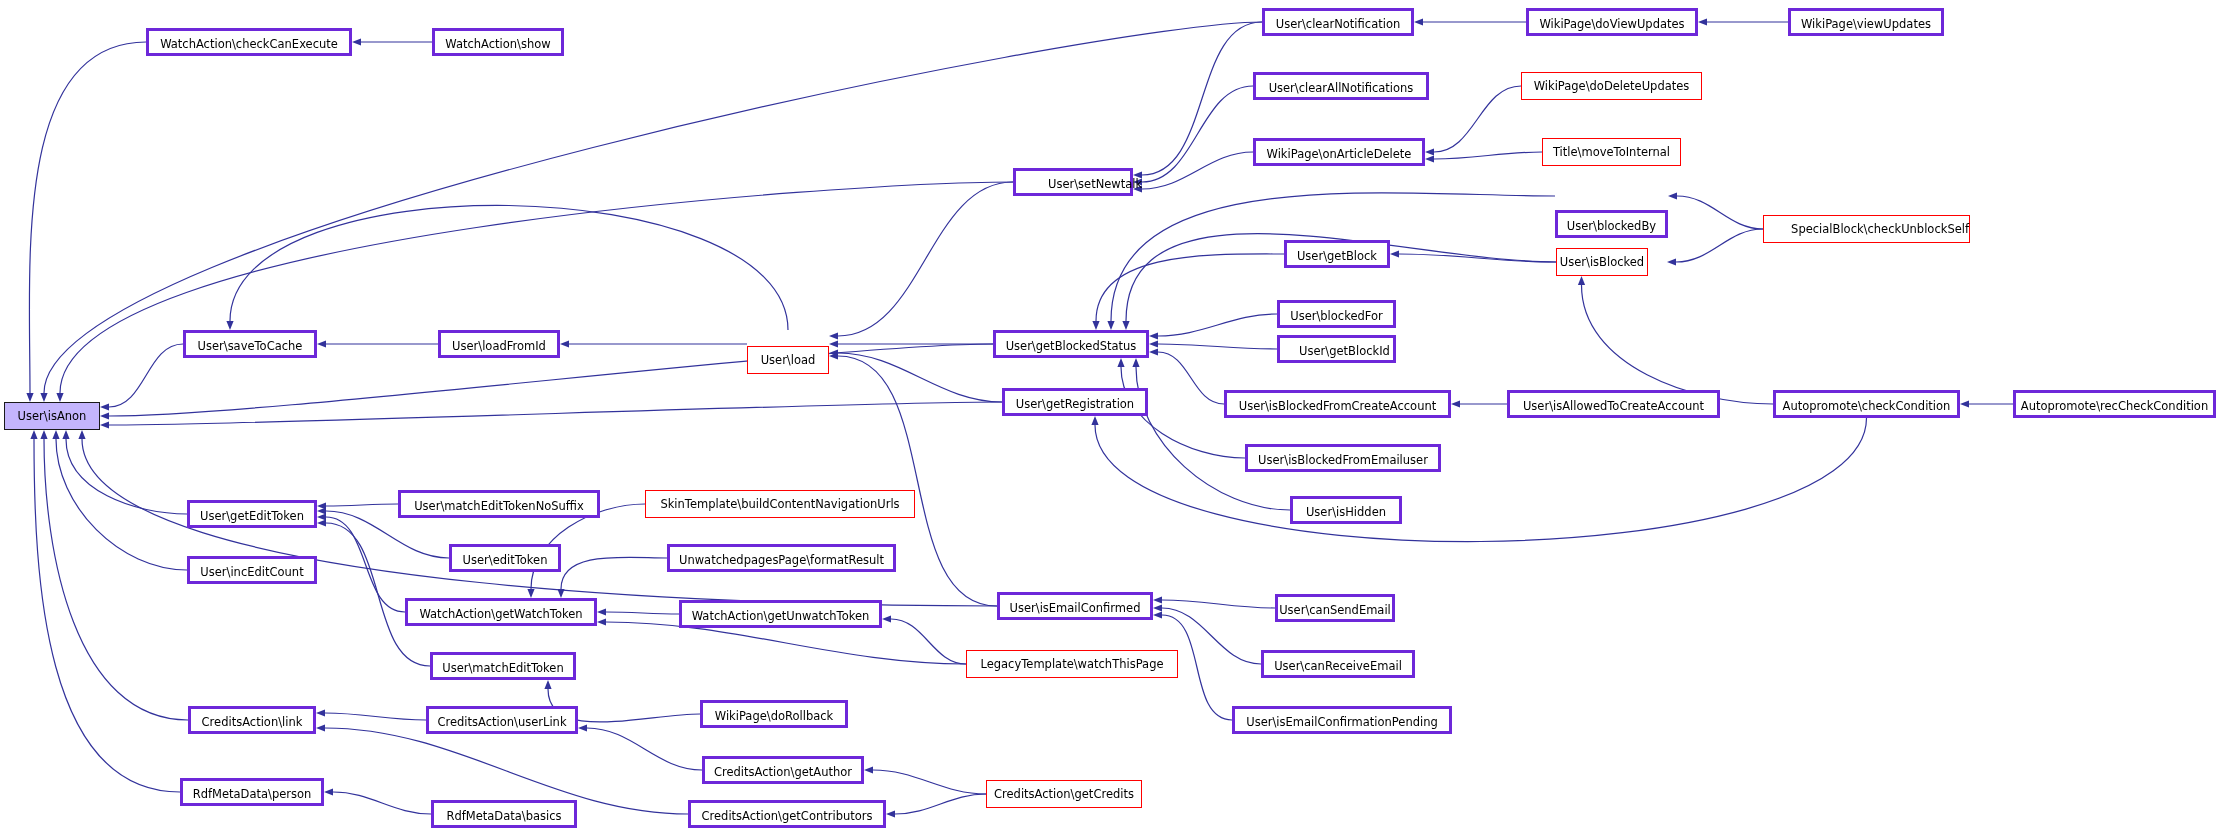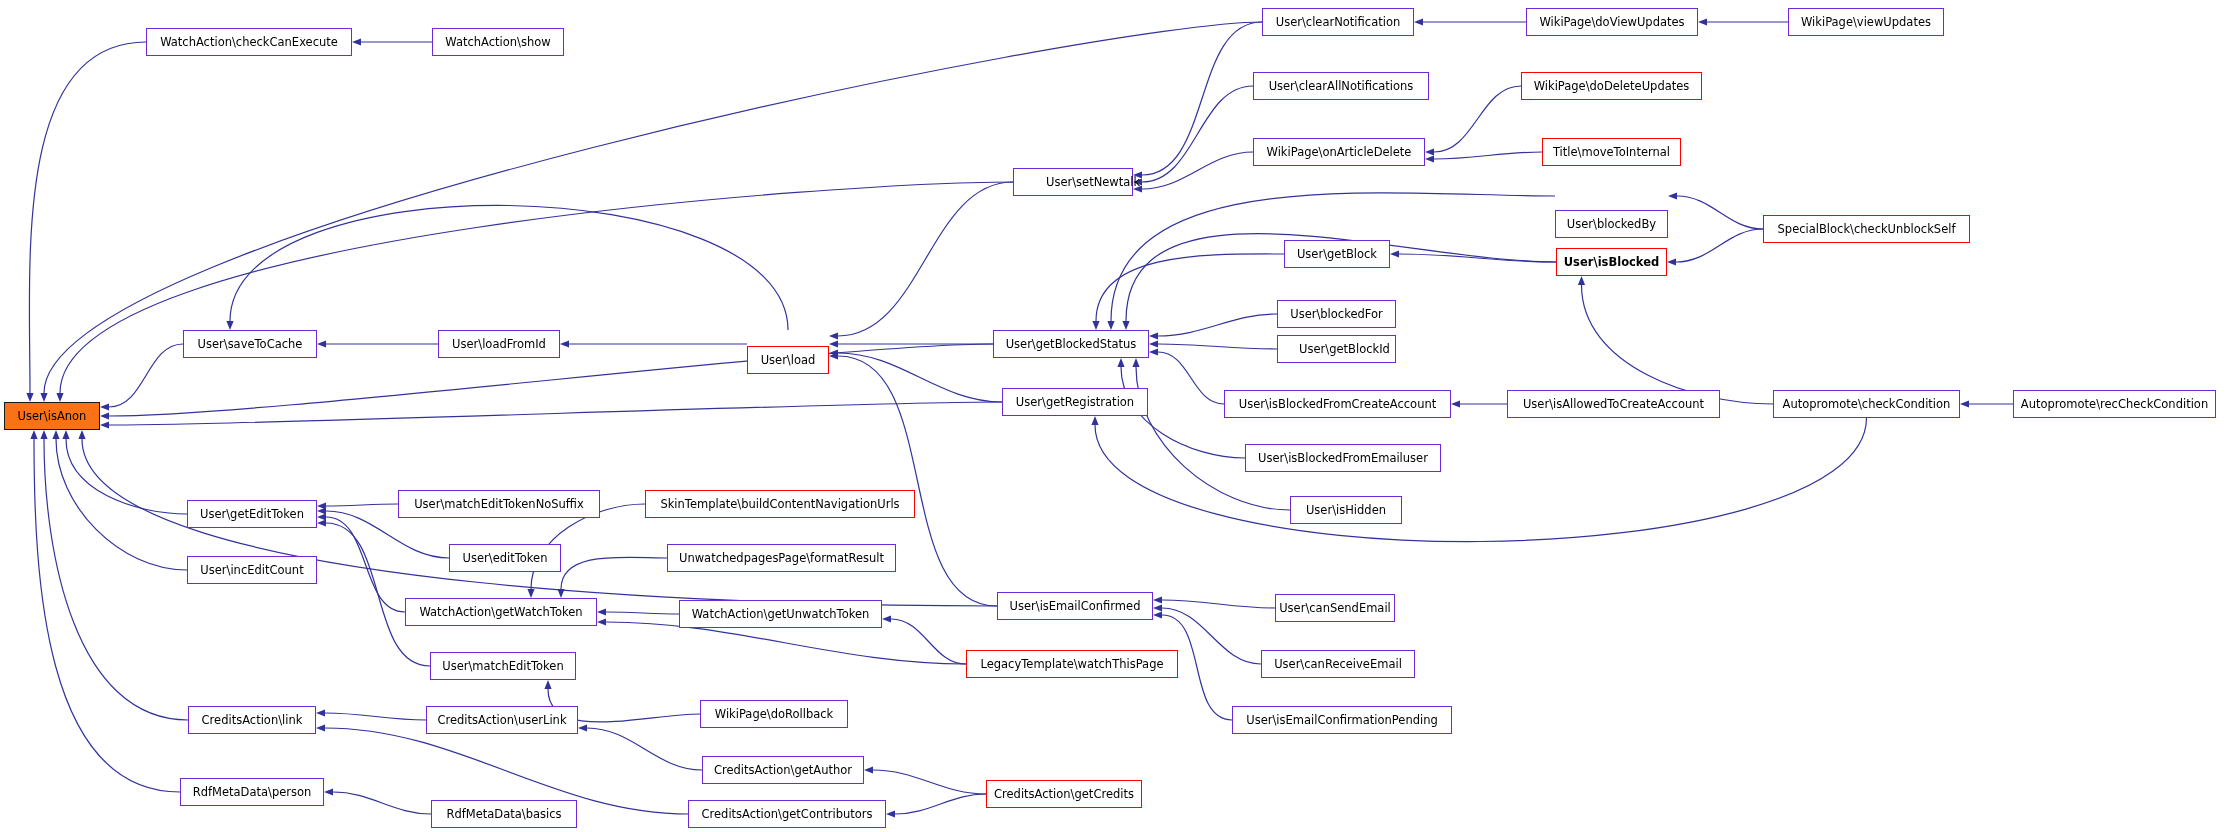--- a/index.html
+++ b/index.html
@@ -1,24 +1,24 @@
 <!DOCTYPE html>
 <html><head>
 <meta charset="utf-8">
 <style>
   html,body{margin:0;padding:0;background:#ffffff;}
   #canvas{position:relative;width:2240px;height:832px;background:#ffffff;overflow:hidden;
           font-family:"DejaVu Sans","Liberation Sans",sans-serif;}
   #edges{position:absolute;left:0;top:0;width:2240px;height:832px;}
   #nodes{position:absolute;left:0;top:0;width:2240px;height:832px;}
-  .node{position:absolute;height:28px;box-sizing:border-box;border:1px solid #6d28d9;
+  .node{position:absolute;height:28px;box-sizing:border-box;border:3px solid #6d28d9;
         background:#ffffff;color:#000000;font-size:11.5px;line-height:26px;text-align:center;
         white-space:nowrap;cursor:pointer;}
   .node.highlight{border:1px solid #ff0000;}
-  .node.root{background:#f97316;border:1px solid #1a1a1a;}
+  .node.root{background:#c4b5fd;border:1px solid #1a1a1a;}
   .node span{display:inline-block;}
 </style>
 </head>
 <body>
 
 <div id="canvas">
   <svg id="edges" xmlns="http://www.w3.org/2000/svg">
       <path d="M 432 42 C 404 42, 389 42, 361 42" fill="none" stroke="#32329b" stroke-width="1.2"></path>
       <polygon points="352,42 361,45.6 361,38.4" fill="#32329b"></polygon>
       <path d="M 146 42 C 13.62039431997087 42, 30 260.62039431997084, 30 393" fill="none" stroke="#32329b" stroke-width="1.2"></path>
@@ -170,24 +170,24 @@
   </div>
       <div class="node highlight" style="left: 1542px; top: 138px; width: 139px;">
     <span>Title\moveToInternal</span>
   </div>
       <div class="node" style="left: 1013px; top: 168px; width: 120px; padding-left: 32px;">
     <span>User\setNewtalk</span>
   </div>
       <div class="node" style="left: 1555px; top: 182px; width: 113px; margin-top: 28px;">
     <span>User\blockedBy</span>
   </div>
-      <div class="node highlight" style="left: 1763px; top: 215px; width: 207px;">
+      <div class="node highlight" style="left: 1763px; top: 215px; width: 207px; text-align: right;">
     <span>SpecialBlock\checkUnblockSelf</span>
   </div>
-      <div class="node highlight" style="left: 1556px; top: 248px; width: 111px; font-weight: bold;">
+      <div class="node highlight" style="left: 1556px; top: 248px; width: 92px;">
     <span>User\isBlocked</span>
   </div>
       <div class="node" style="left: 1284px; top: 240px; width: 106px;">
     <span>User\getBlock</span>
   </div>
       <div class="node" style="left: 1277px; top: 300px; width: 119px;">
     <span>User\blockedFor</span>
   </div>
       <div class="node" style="left: 993px; top: 330px; width: 156px;">
     <span>User\getBlockedStatus</span>

